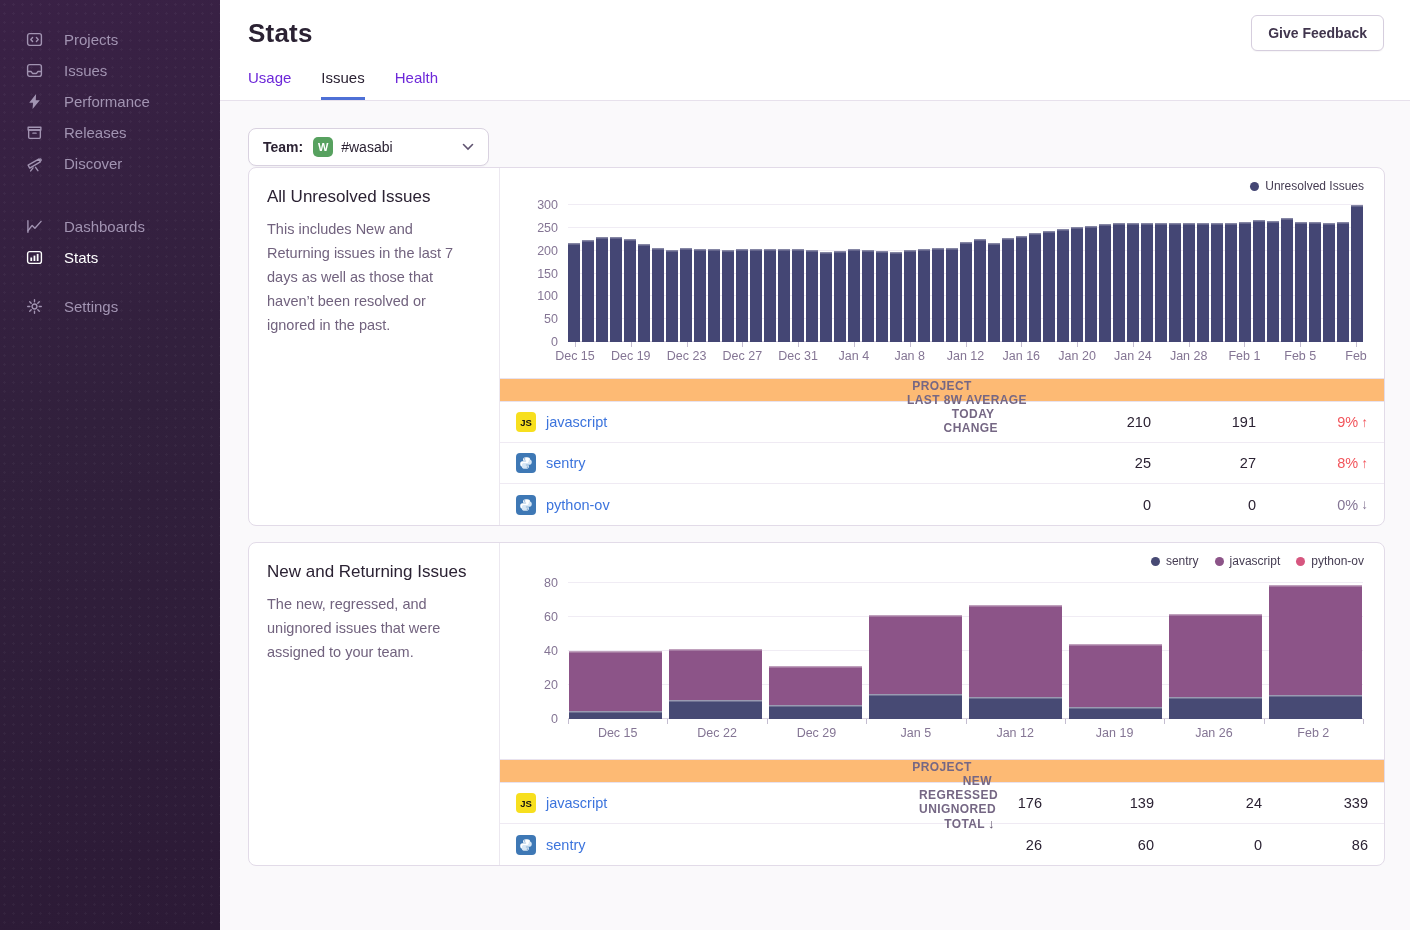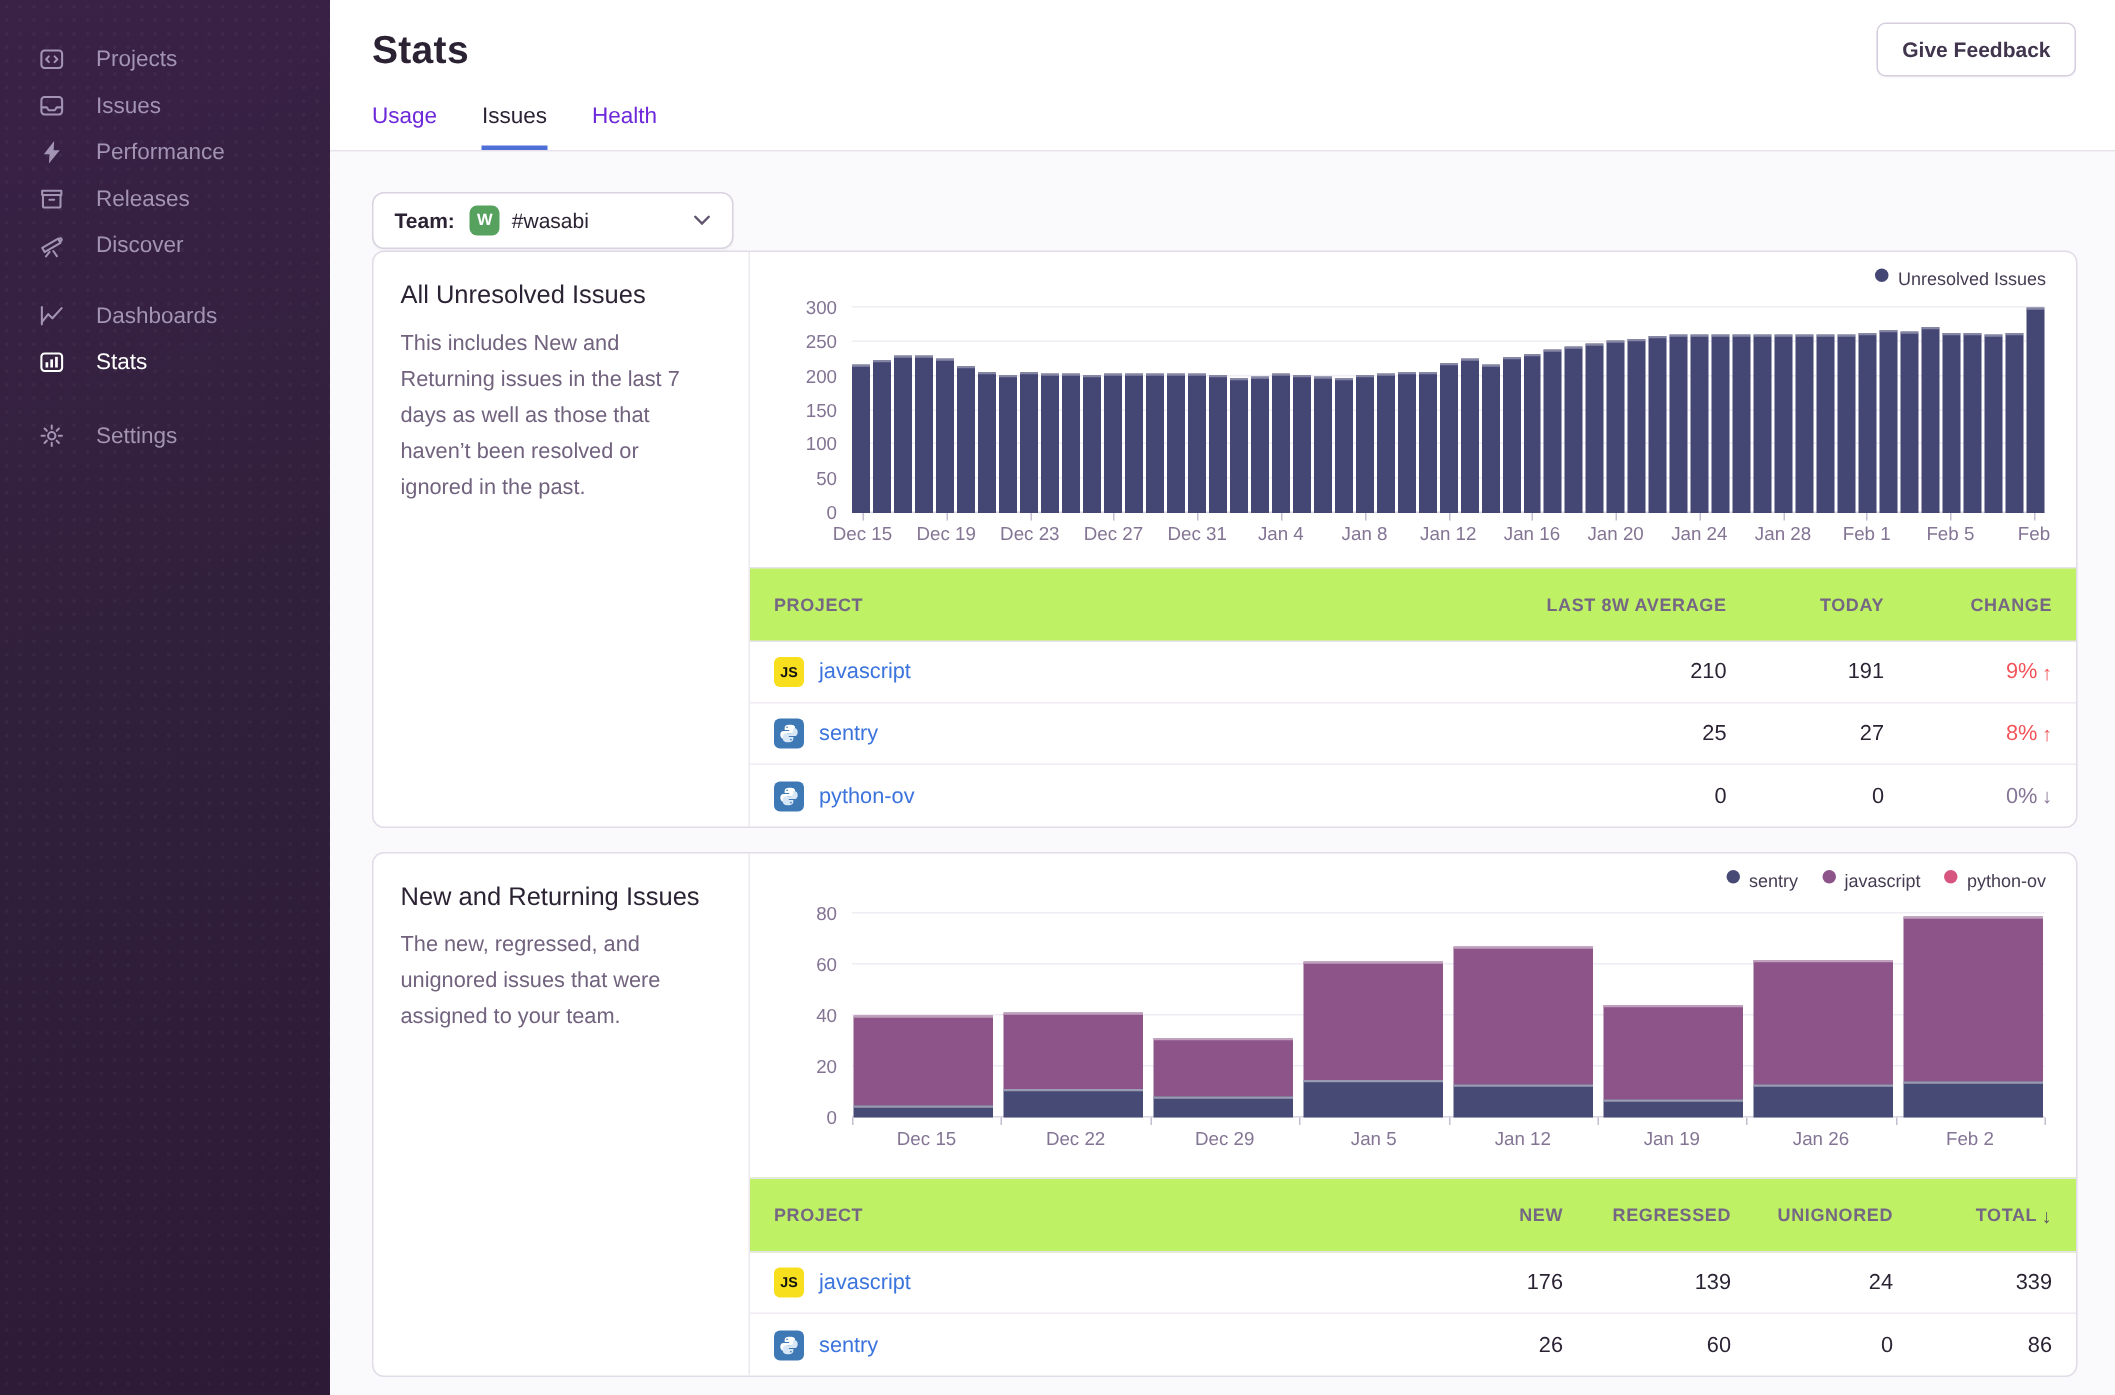--- a/index.html
+++ b/index.html
@@ -21,21 +21,21 @@
     content:""; position:absolute; inset:0;
     background-image: radial-gradient(rgba(255,255,255,.07) 1px, transparent 1.4px);
     background-size: 9px 9px; opacity:.5; pointer-events:none;
   }
   .org { display:flex; align-items:center; gap:12px; padding:22px 0 0 22px; position:relative; cursor:pointer; }
   .org-logo { width:38px; height:38px; background:#fff; border-radius:9px; display:flex; align-items:center; justify-content:center; flex:none; }
   .org-name { color:#fff; font-weight:bold; font-size:15px; line-height:19px; }
   .org-user { color:#b4a5c1; font-size:13px; line-height:17px; }
   nav { position:relative; }
   .nav-primary { margin-top:24px; }
-  .nav-secondary { margin-top:16px; }
+  .nav-secondary { margin-top:32px; }
   .nav-tertiary { margin-top:18px; }
   .nav-item {
     display:flex; align-items:center; height:31px; padding-left:26px;
     font-size:15px; color:#a294b2; cursor:pointer; text-decoration:none;
   }
   .nav-item.active { color:#ffffff; }
   .nav-icon { width:17px; height:17px; display:inline-flex; margin-right:21px; flex:none; }
   .nav-icon svg { width:17px; height:17px; stroke:currentColor; fill:none; stroke-width:1.3; stroke-linecap:round; stroke-linejoin:round; }
   .nav-icon svg .f { fill:currentColor; stroke:none; }
 
@@ -82,43 +82,43 @@
     display:flex; margin-bottom:16px; overflow:hidden;
   }
   .panel-left { width:251px; min-width:251px; border-right:1px solid #ecE8f0; padding:19px 24px 0 18px; }
   .panel-left h2 { margin:0 0 10px 0; font-size:17px; font-weight:normal; color:#2b2233; }
   .panel-left p { margin:0; font-size:14.5px; line-height:24px; color:#71627e; }
   .panel-right { flex:1; min-width:0; display:flex; flex-direction:column; }
 
   
   .chart-block { position:relative; padding:0 18px; }
   .legend { position:absolute; top:11px; right:20px; display:flex; gap:16px; z-index:2; }
-  .legend-item { display:flex; gap:6px; font-size:12px; color:#453c52; }
+  .legend-item { display:flex; align-items:center; gap:6px; font-size:12px; color:#453c52; }
   .dot { width:9px; height:9px; border-radius:50%; flex:none; }
   .plot { position:relative; margin-left:50px; margin-right:3px; }
   .plot-0 { height:137px; margin-top:37px; }
   .plot-1 { height:136px; margin-top:40px; }
   .gridline { position:absolute; left:0; right:0; height:1px; background:#f0ecf4; }
   .gridline.baseline { background:#d9d2e0; }
   .ytick { position:absolute; right:calc(100% + 10px); transform:translateY(50%); font-size:12.5px; color:#847594; }
   .bars { position:absolute; left:0; right:0; top:0; bottom:0; display:flex; align-items:flex-end; gap:2px; }
   .bar { flex:1; box-shadow: inset 0 1.5px 0 rgba(255,255,255,.35); }
   .groups { position:absolute; left:1px; right:1px; top:0; bottom:0; display:flex; gap:7px; }
   .group { flex:1; display:flex; flex-direction:column; justify-content:flex-end; }
   .seg { box-shadow: inset 0 1.5px 0 rgba(255,255,255,.45); }
   .xaxis { position:relative; height:27px; margin-left:50px; margin-right:3px; }
   .xtick { position:absolute; top:0; width:1px; height:5px; background:#c4bdd0; }
   .xlabel { position:absolute; top:7px; transform:translateX(-50%); font-size:12.5px; color:#847594; white-space:nowrap; }
 
   
   .tbl { margin-top:6px; }
   .tbl-head {
-    display:flex; align-items:center; height:50px; padding:0 16px;
-    background:#bef264; border-top:1px solid #e8e2ee; border-bottom:1px solid #e8e2ee;
-    font-size:12px; font-weight:bold; color:#756784; letter-spacing:.4px;
+    display:flex; align-items:center; height:24px; padding:0 16px;
+    background:#fdba74; border-top:1px solid #e8e2ee; border-bottom:1px solid #e8e2ee;
+    font-size:12px; font-weight:bold; color:#756784; letter-spacing:.4px;flex-direction:column;
   }
   .tbl-row { display:flex; align-items:center; height:41px; padding:0 16px; border-bottom:1px solid #efeaf3; }
   .tbl-row:last-child { border-bottom:none; }
   .cell-project { flex:1; display:flex; align-items:center; gap:10px; min-width:0; }
   .cell { text-align:right; font-size:14.5px; color:#2b2233; }
   .c-avg { width:170px; } .c-today { width:105px; } .c-change { width:112px; }
   .c-new { width:100px; } .c-reg { width:112px; } .c-unign { width:108px; } .c-total { width:106px; }
   .hd { font-size:12px; color:#756784; font-weight:bold; }
   .proj-icon { width:20px; height:20px; border-radius:4px; flex:none; display:flex; align-items:center; justify-content:center; }
   .js-icon { background:#f7df1e; color:#111; font-size:9.5px; font-weight:bold; letter-spacing:0; }

